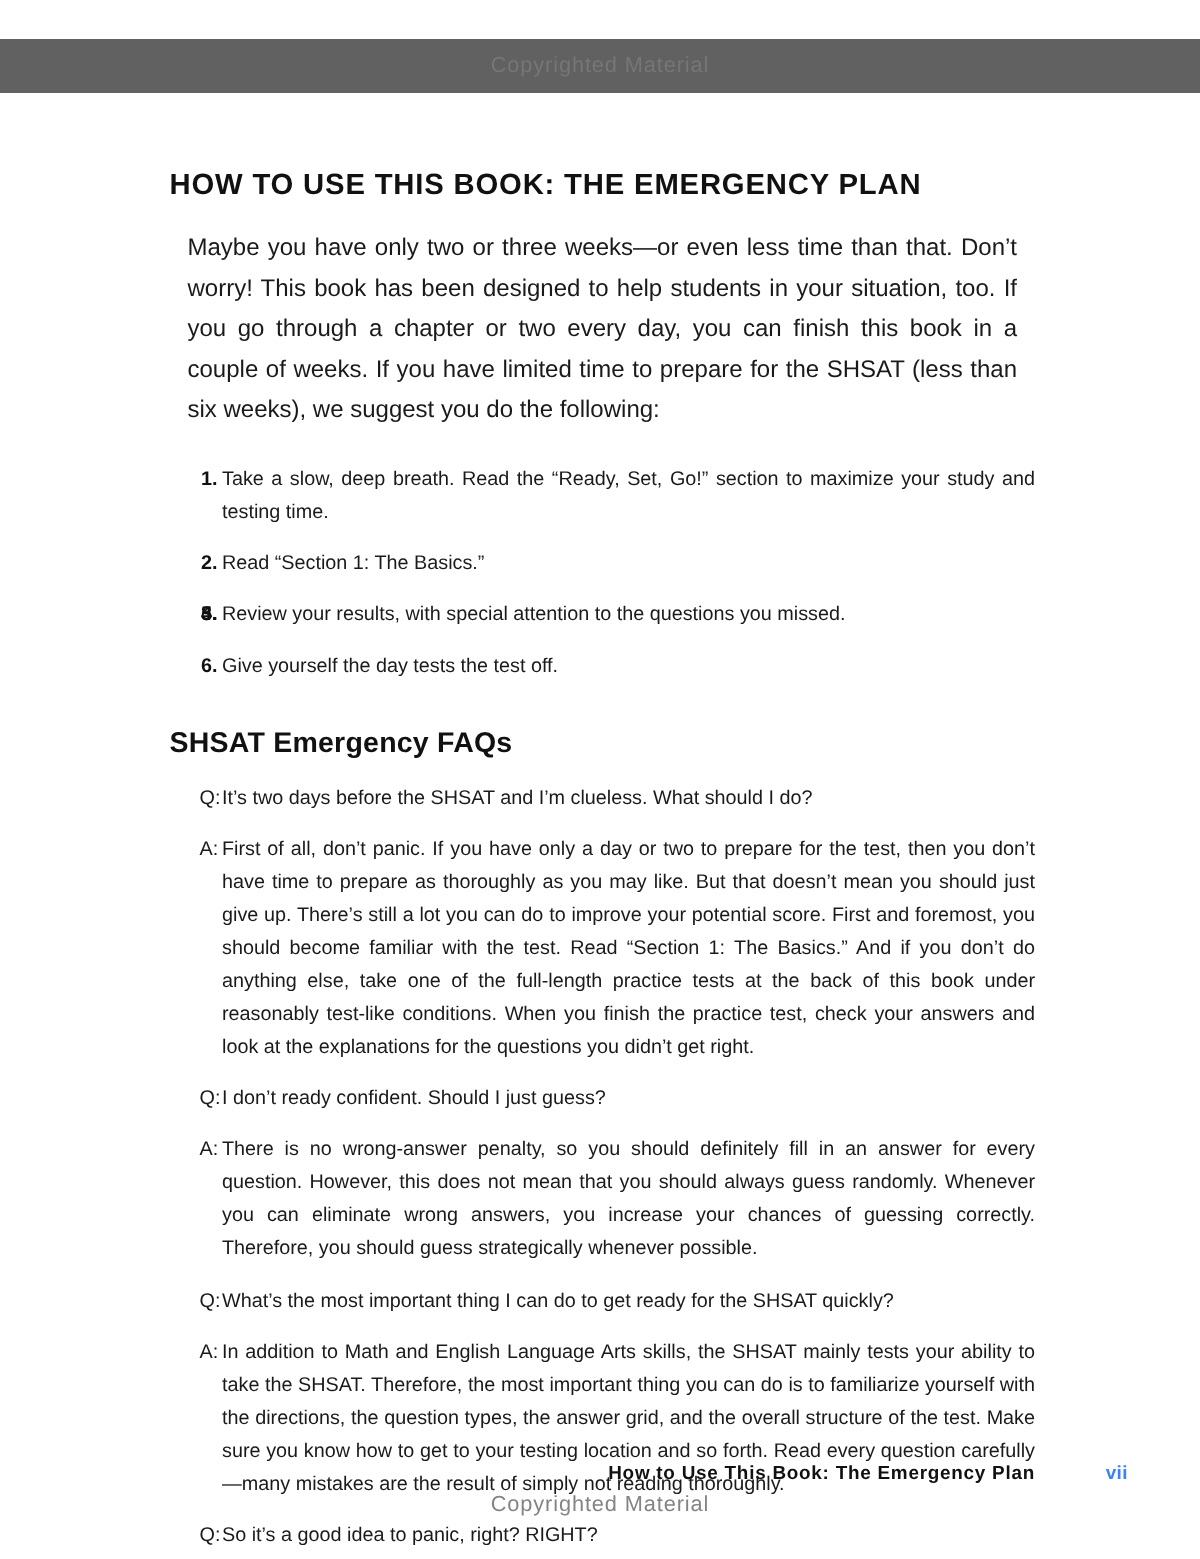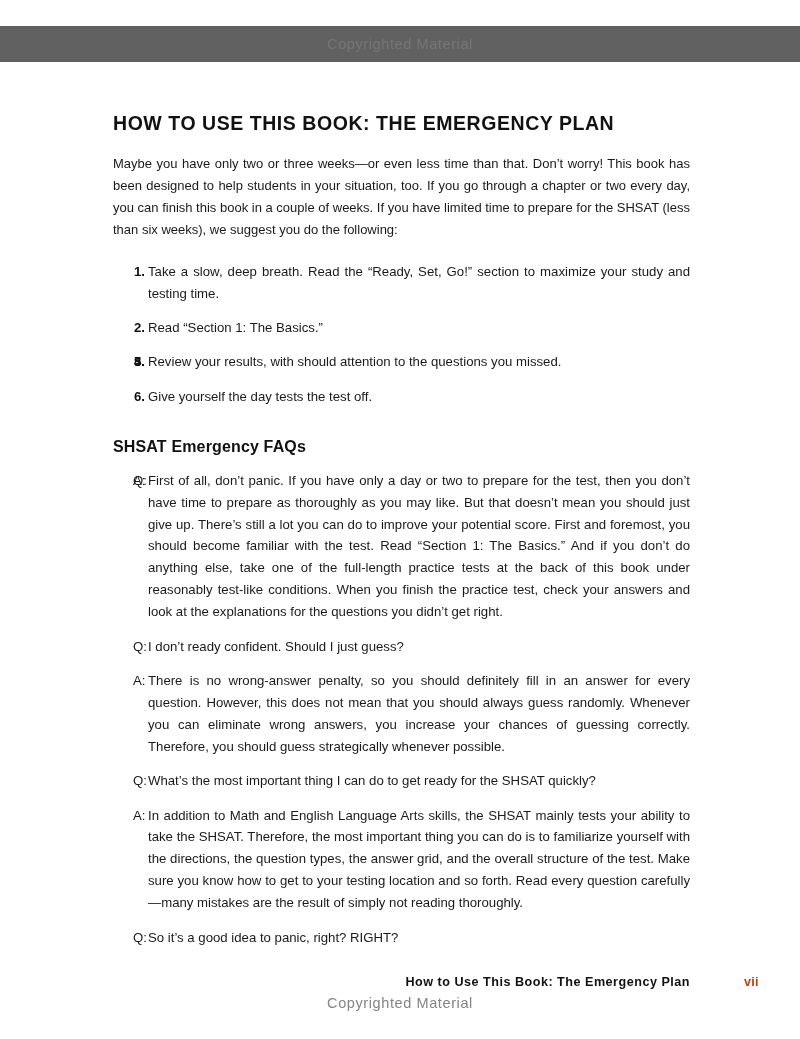--- a/index.html
+++ b/index.html
@@ -50,22 +50,22 @@
   h1.chapter-title {
     margin: 0 0 18px 0;
     font-size: 19.5px;
     font-weight: bold;
     letter-spacing: 0.55px;
     color: #111111;
     line-height: 1.2;
   }
 
   p.intro {
-    margin: 0;
-    font-size: 13px;
+    margin: 12px;
+    font-size: 16px;
     line-height: 1.68;
     text-align: justify;
     color: #1a1a1a;
   }
 
   
   ol.steps {
     margin: 20px 0 0 0;
     padding: 0;
     list-style: none;
@@ -84,21 +84,21 @@
     position: absolute;
     left: 21px;
     top: 0;
     font-weight: bold;
     color: #111111;
   }
 
   
   h2.faq-title {
     margin: 30px 0 14px 0;
-    font-size: 16px;
+    font-size: 19px;
     font-weight: bold;
     letter-spacing: 0.15px;
     color: #111111;
   }
   .qa {
     position: relative;
     padding-left: 35px;
     margin-bottom: 12.5px;
     font-size: 13.2px;
     line-height: 1.66;
@@ -123,26 +123,25 @@
     font-weight: bold;
     letter-spacing: 0.5px;
     color: #111111;
     white-space: nowrap;
   }
   .folio {
     position: absolute;
     top: 975px;
     left: 712px;
     width: 40px;
-    text-align: left;
+    text-align: right;
     font-size: 12.6px;
     font-weight: bold;
     letter-spacing: 0.3px;
-    color: #c2410c;
-    margin-left: 32px;
+    color: #3b82f6;
   }
   .wm-bottom {
     position: absolute;
     top: 995px;
     left: 0;
     width: 800px;
     text-align: center;
     font-size: 14.5px;
     letter-spacing: 0.6px;
     color: #848484;
@@ -172,32 +171,33 @@
       <span>Read “Section 1: The Basics.”</span>
     </li>
     <li>
       <span class="num">3.</span>
     </li>
     <li>
       <span class="num">4.</span>
     </li>
     <li>
       <span class="num">5.</span>
-      <span>Review your results, with should attention to the questions you missed.</span>
+      <span>Review your results, with special attention to the questions you missed.</span>
     </li>
     <li>
       <span class="num">6.</span>
       <span>Give yourself the day tests the test off.</span>
     </li>
   </ol>
 
   <h2 class="faq-title">SHSAT Emergency FAQs</h2>
 
   <div class="qa question">
     <span class="tag">Q:</span>
+    <span>It’s two days before the SHSAT and I’m clueless. What should I do?</span>
   </div>
   <div class="qa answer">
     <span class="tag">A:</span>
     <span>First of all, don’t panic. If you have only a day or two to prepare for the test, then you don’t have time to prepare as thoroughly as you may like. But that doesn’t mean you should just give up. There’s still a lot you can do to improve your potential score. First and foremost, you should become familiar with the test. Read “Section 1: The Basics.” And if you don’t do anything else, take one of the full-length practice tests at the back of this book under reasonably test-like conditions. When you finish the practice test, check your answers and look at the explanations for the questions you didn’t get right.</span>
   </div>
 
   <div class="qa question">
     <span class="tag">Q:</span>
     <span>I don’t ready confident. Should I just guess?</span>
   </div>

